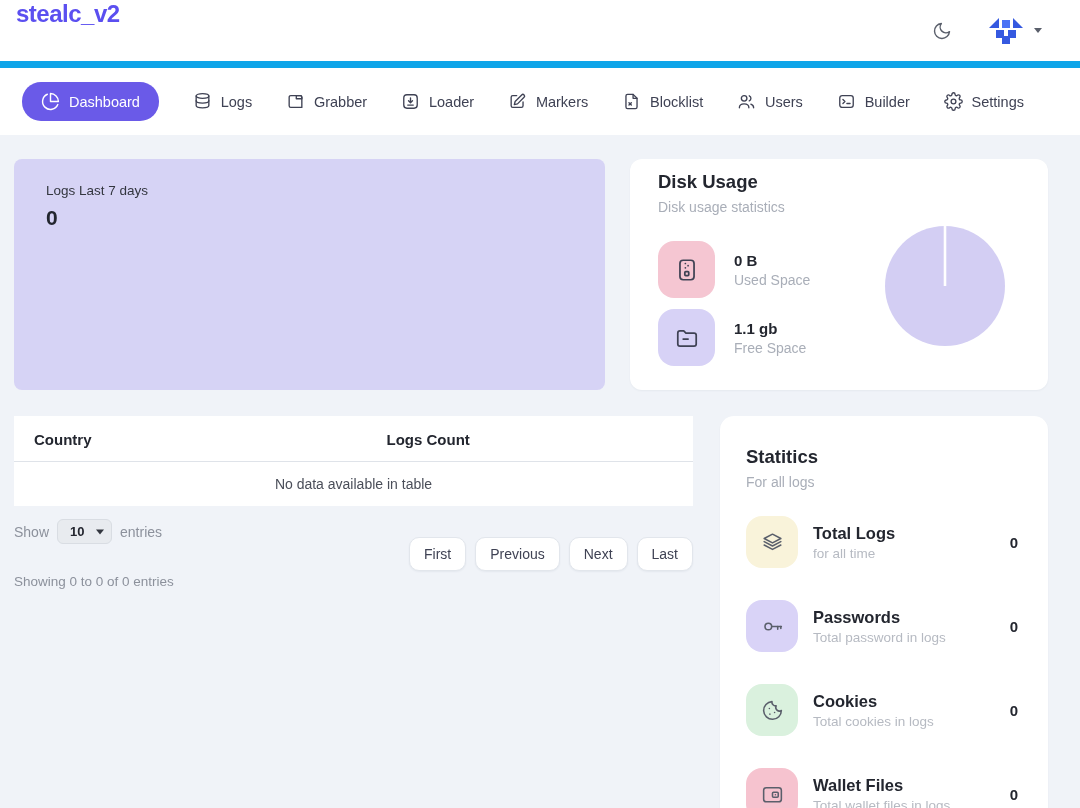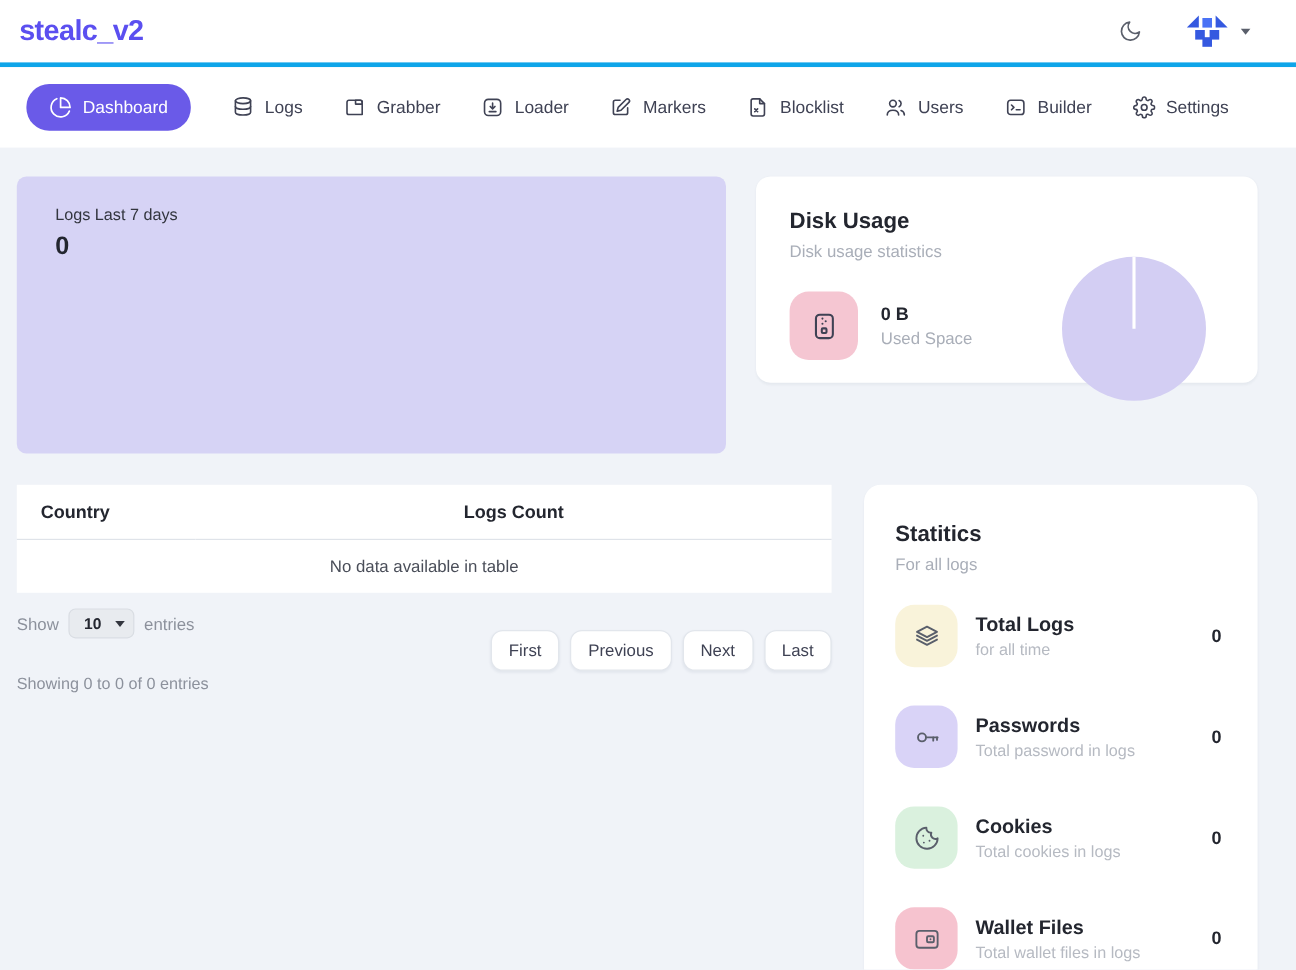--- a/index.html
+++ b/index.html
@@ -1,21 +1,21 @@
 <!DOCTYPE html>
 <html><head>
 <meta charset="utf-8">
 <style>
   * { margin:0; padding:0; box-sizing:border-box; }
   html,body { width:1080px; height:808px; overflow:hidden; }
   body { font-family:"Liberation Sans", sans-serif; background:#f0f3f8; color:#23262f; }
 
   
-  .header { height:56px; background:#fff; display:flex; align-items:center;
-            padding:0 38px 0 16px; border-bottom:4px solid #0ea5e9; }
+  .header { height:68px; background:#fff; display:flex; 
+            padding:0 38px 0 16px; border-bottom:7px solid #0ea5e9; }
   .logo { font-size:24px; font-weight:bold; color:#5b4ff0; letter-spacing:-0.5px; }
   .header-right { margin-left:auto; display:flex; align-items:center; gap:34px; }
   .icon-btn { background:none; border:none; cursor:pointer; display:flex; align-items:center; }
   .avatar-wrap { display:flex; align-items:center; gap:8px; cursor:pointer; }
   .caret { width:0; height:0; border-left:4px solid transparent; border-right:4px solid transparent;
            border-top:5px solid #5a5f6b; }
 
   
   .nav { height:67px; background:#fff; display:flex; align-items:center;
          justify-content:space-between; padding:0 56px 0 22px; }
@@ -25,21 +25,21 @@
   .nav-item.active { background:#6a5ae8; color:#fff; padding:10px 19px; border-radius:19px; }
   .nav-item.active svg { stroke:#fff; }
 
   
   .main { padding:24px 32px 0 14px; }
   .row1 { display:flex; gap:25px; }
   .logs-card { width:591px; height:231px; background:#d6d3f5; border-radius:8px; padding:24px 32px; }
   .logs-card .lbl { font-size:13.5px; color:#33363f; }
   .logs-card .val { font-size:21px; font-weight:bold; margin-top:8px; }
 
-  .disk-card { flex:1; height:172px; background:#fff; border-radius:12px; padding:26px 28px;
+  .disk-card { flex:1; height:231px; background:#fff; border-radius:12px; padding:12px 28px;
                position:relative; box-shadow:0 1px 2px rgba(40,50,80,.05); }
   .card-title { font-size:18.5px; font-weight:bold; color:#23262f; }
   .card-sub { font-size:14px; color:#a9aeb8; margin-top:6px; }
   .disk-items { margin-top:26px; display:flex; flex-direction:column; gap:11px; }
   .disk-item { display:flex; align-items:center; gap:19px; }
   .tile { width:57px; height:57px; border-radius:16px; display:flex; align-items:center; justify-content:center; }
   .tile-pink { background:#f5c6d2; }
   .tile-lav { background:#d7d2f6; }
   .disk-item .v { font-size:15px; font-weight:bold; }
   .disk-item .l { font-size:14px; color:#a9aeb8; margin-top:3px; }
@@ -222,20 +222,32 @@
                 <rect x="5.5" y="3" width="13" height="18" rx="3"></rect>
                 <path d="M10.5 6h.01M13 8h.01M10.5 10h.01"></path>
                 <rect x="10" y="13.5" width="3.6" height="3.6" rx="0.8"></rect>
               </svg>
           </div>
           <div>
             <div class="v">0 B</div>
             <div class="l">Used Space</div>
           </div>
         </div>
+        <div class="disk-item">
+          <div class="tile tile-lav">
+            <svg width="26" height="26" viewBox="0 0 24 24" fill="none" stroke="#3f4254" stroke-width="1.6" stroke-linecap="round" stroke-linejoin="round">
+                <path d="M3.5 7.5v10a2 2 0 0 0 2 2h13a2 2 0 0 0 2-2v-8a2 2 0 0 0-2-2h-7.5l-2-2h-3.5a2 2 0 0 0-2 2z"></path>
+                <path d="M8.5 13h4.5"></path>
+              </svg>
+          </div>
+          <div>
+            <div class="v">1.1 gb</div>
+            <div class="l">Free Space</div>
+          </div>
+        </div>
       </div>
 
       <div class="pie-wrap">
         <svg width="122" height="122" viewBox="0 0 122 122">
           <circle cx="61" cy="61" r="60" fill="#d3cef3"></circle>
           <line x1="61" y1="1" x2="61" y2="61" stroke="#ffffff" stroke-width="2.6"></line>
         </svg>
       </div>
     </div>
   </div>

